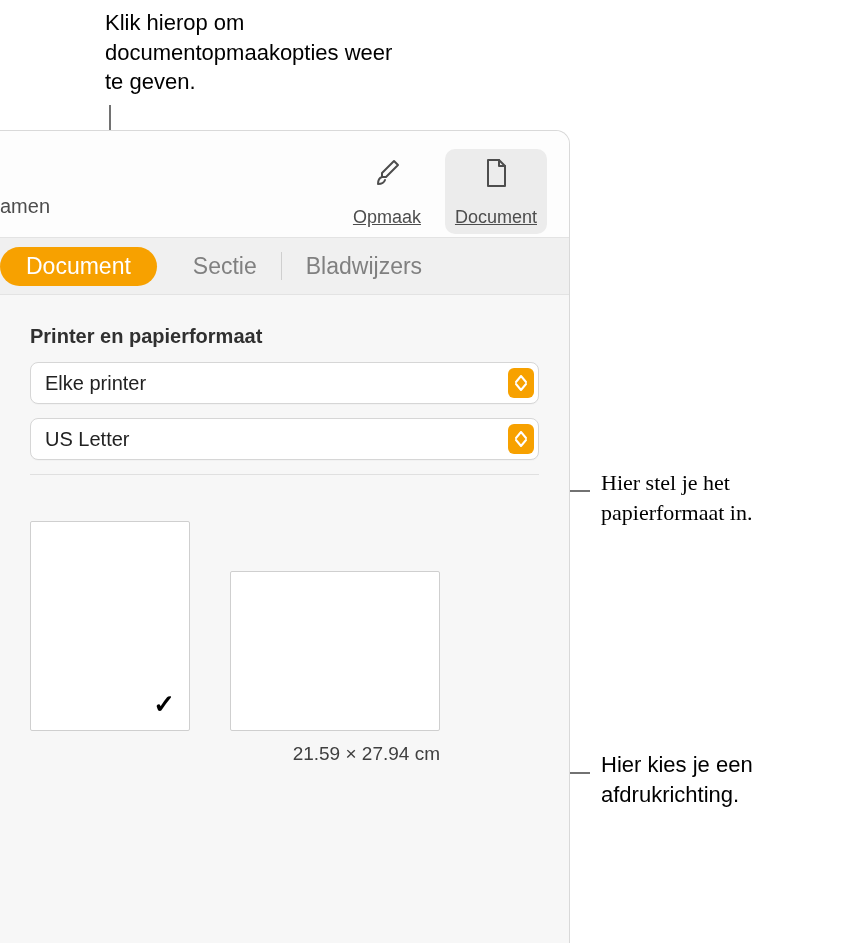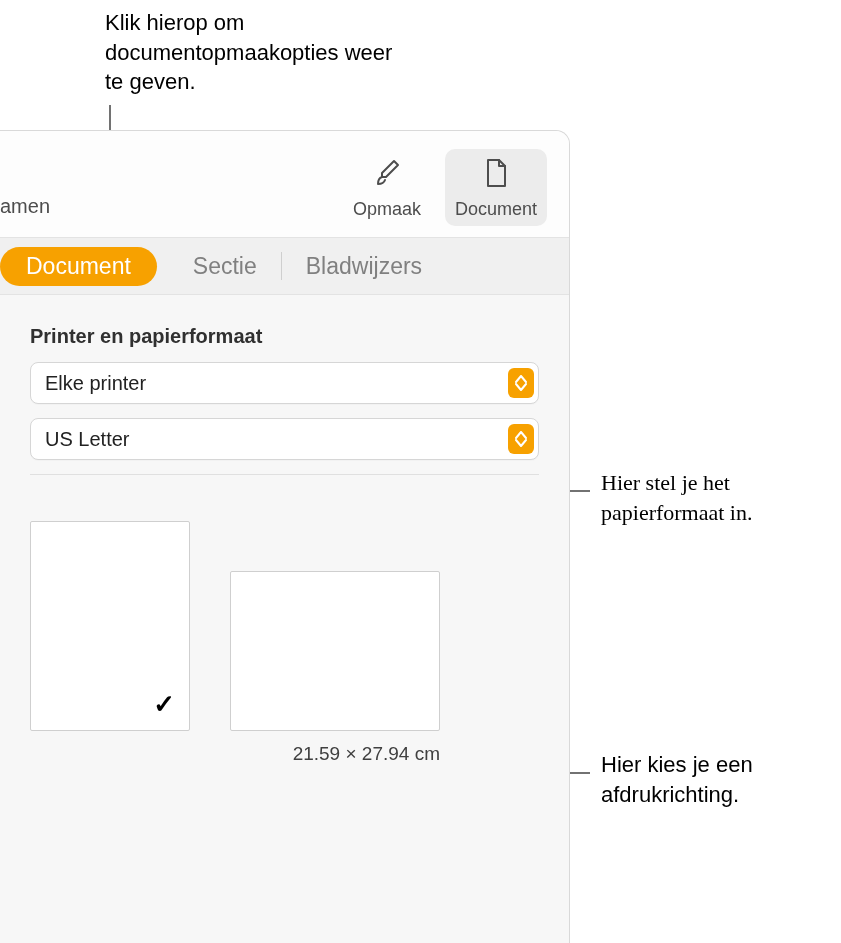--- a/index.html
+++ b/index.html
@@ -59,21 +59,22 @@
     padding: 8px 10px 6px;
     border-radius: 10px;
     cursor: default;
   }
   .toolbar-item.active {
     background: #ececec;
   }
   .toolbar-item .label {
     font-size: 18px;
     color: #4d4d4d;
-    margin-top: 10px;
+    margin-top: 18px;
+    text-decoration: underline;
   }
   .toolbar-icon {
     width: 32px;
     height: 32px;
   }
   .toolbar-icon svg { width: 100%; height: 100%; }
 
   .tabs {
     background: #f0f0f0;
     height: 58px;

